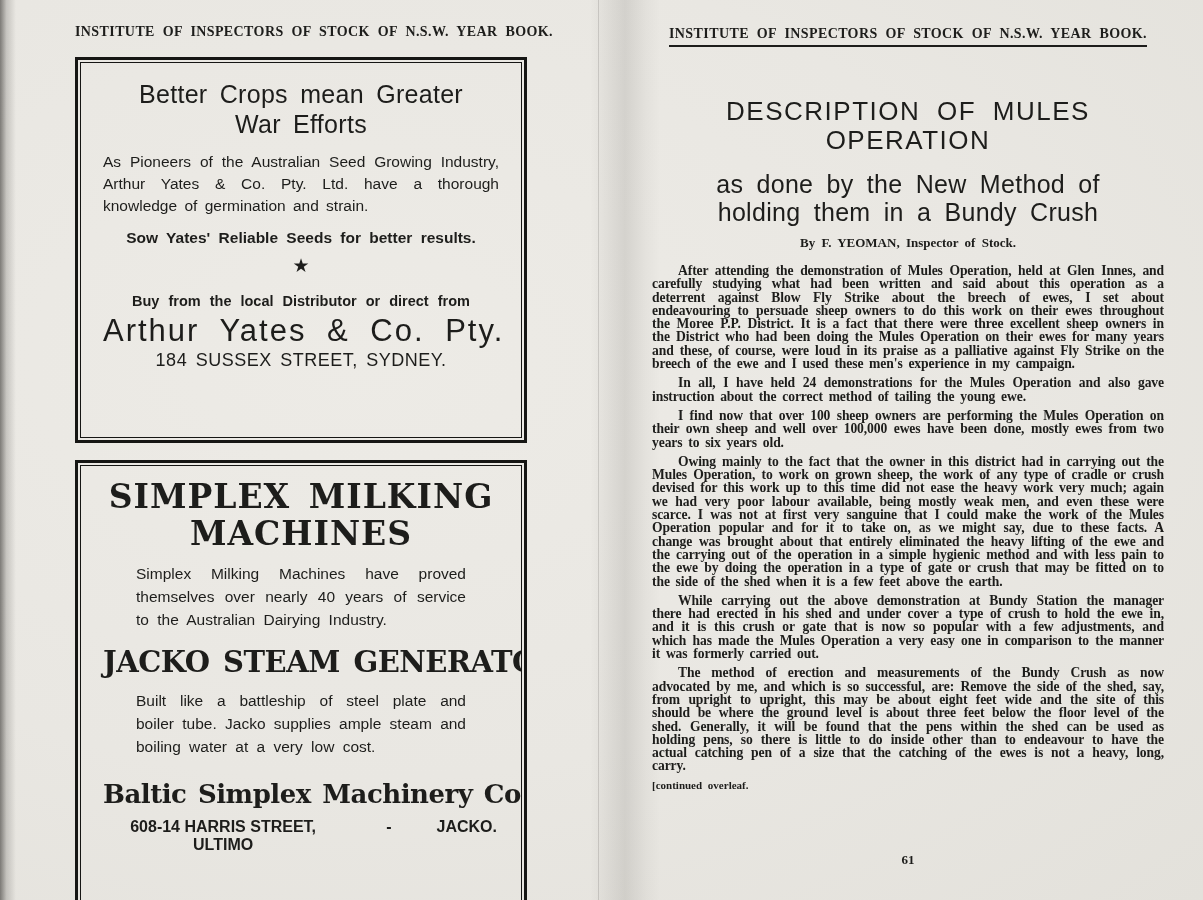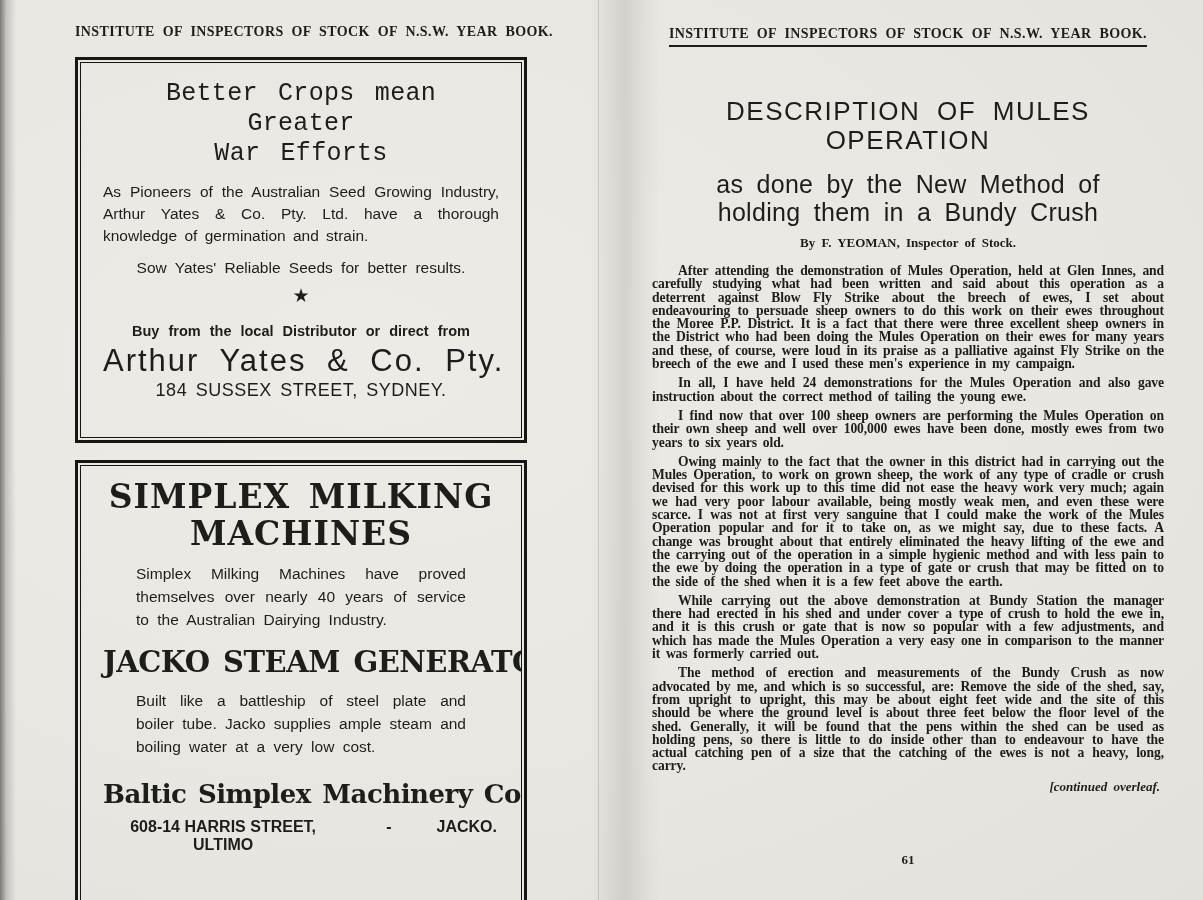--- a/index.html
+++ b/index.html
@@ -34,28 +34,28 @@
   .ad-outer { margin-top:17px; height:386px; box-sizing:border-box; border:3px solid #161614; }
   .ad-outer.ad2 { height:505px; }
   .ad-inner {
     height:calc(100% - 4px); margin:2px; box-sizing:border-box;
     border:1.5px solid #161614; padding:16px 22px 0 22px; overflow:hidden;
     text-align:center;
   }
   .ad-outer.ad2 .ad-inner { padding-top:12px; }
 
   .yates-headline {
-    font-family:Liberation Mono, monospace; font-size:25px; line-height:30px;
+    font-family:Liberation Sans, sans-serif; font-size:25px; line-height:30px;
     word-spacing:5px; letter-spacing:0.3px; white-space:pre-line; font-weight:normal;text-align:center;
   }
   .yates-intro {
     margin-top:12px; font-family:"Liberation Sans", sans-serif; font-size:15.5px; line-height:22px;
     text-align:justify; word-spacing:3px;
   }
-  .yates-sow { margin-top:12px; font-family:"Liberation Sans", sans-serif; font-weight:normal; font-size:15.5px; word-spacing:4px; }
+  .yates-sow { margin-top:12px; font-family:"Liberation Sans", sans-serif; font-weight:bold; font-size:15.5px; word-spacing:4px; }
   .yates-star { margin-top:8px; font-size:19px; line-height:22px; }
   .yates-buy { margin-top:16px; font-family:"Liberation Sans", sans-serif; font-weight:bold; font-size:14.5px; word-spacing:5px; }
   .yates-name { margin-top:4px; font-family:"Liberation Sans", sans-serif; font-size:31px; line-height:36px; letter-spacing:2px; word-spacing:10px; white-space:nowrap; }
   .yates-street { font-family:"Liberation Sans", sans-serif; font-size:18px; line-height:23px; letter-spacing:0.5px; word-spacing:3px; }
   .yates-closing { margin-top:12px; font-family:"Liberation Sans", sans-serif; font-size:14.5px; line-height:19px; word-spacing:3px; white-space:pre-line; }
 
   .simplex-title {
     font-family:"DejaVu Serif", serif; font-weight:bold; font-size:33px; line-height:37px;
     letter-spacing:1px; word-spacing:6px; white-space:pre-line;
   }
@@ -90,21 +90,21 @@
     margin-top:15px; text-align:center; font-family:"Liberation Sans", sans-serif;
     font-size:25px; line-height:28px; letter-spacing:0.3px; word-spacing:6px; white-space:pre-line;
   }
   .byline { margin-top:9px; text-align:center; font-weight:bold; font-size:13px; word-spacing:3px; }
 
   .article-body { margin-top:13px; }
   .article-body p {
     margin:0 0 6px 0; font-size:13.6px; line-height:13.3px; font-weight:bold;
     text-align:justify; text-indent:26px; word-spacing:2.5px; letter-spacing:-0.1px;
   }
-  .continued { text-align:right; font-style:italic; font-weight:bold; font-size:13px; padding-right:4px; word-spacing:3px; }
+  .continued { text-align:left; font-weight:bold; font-size:11px; padding-right:4px; word-spacing:3px; }
   .pagenum-right { position:absolute; left:0; top:828px; width:100%; }
 </style>
 </head>
 <body>
 
 <div class="scan">
   <div class="edge-left"></div>
   <div class="gutter"></div>
   <div class="gutter-line"></div>
 

